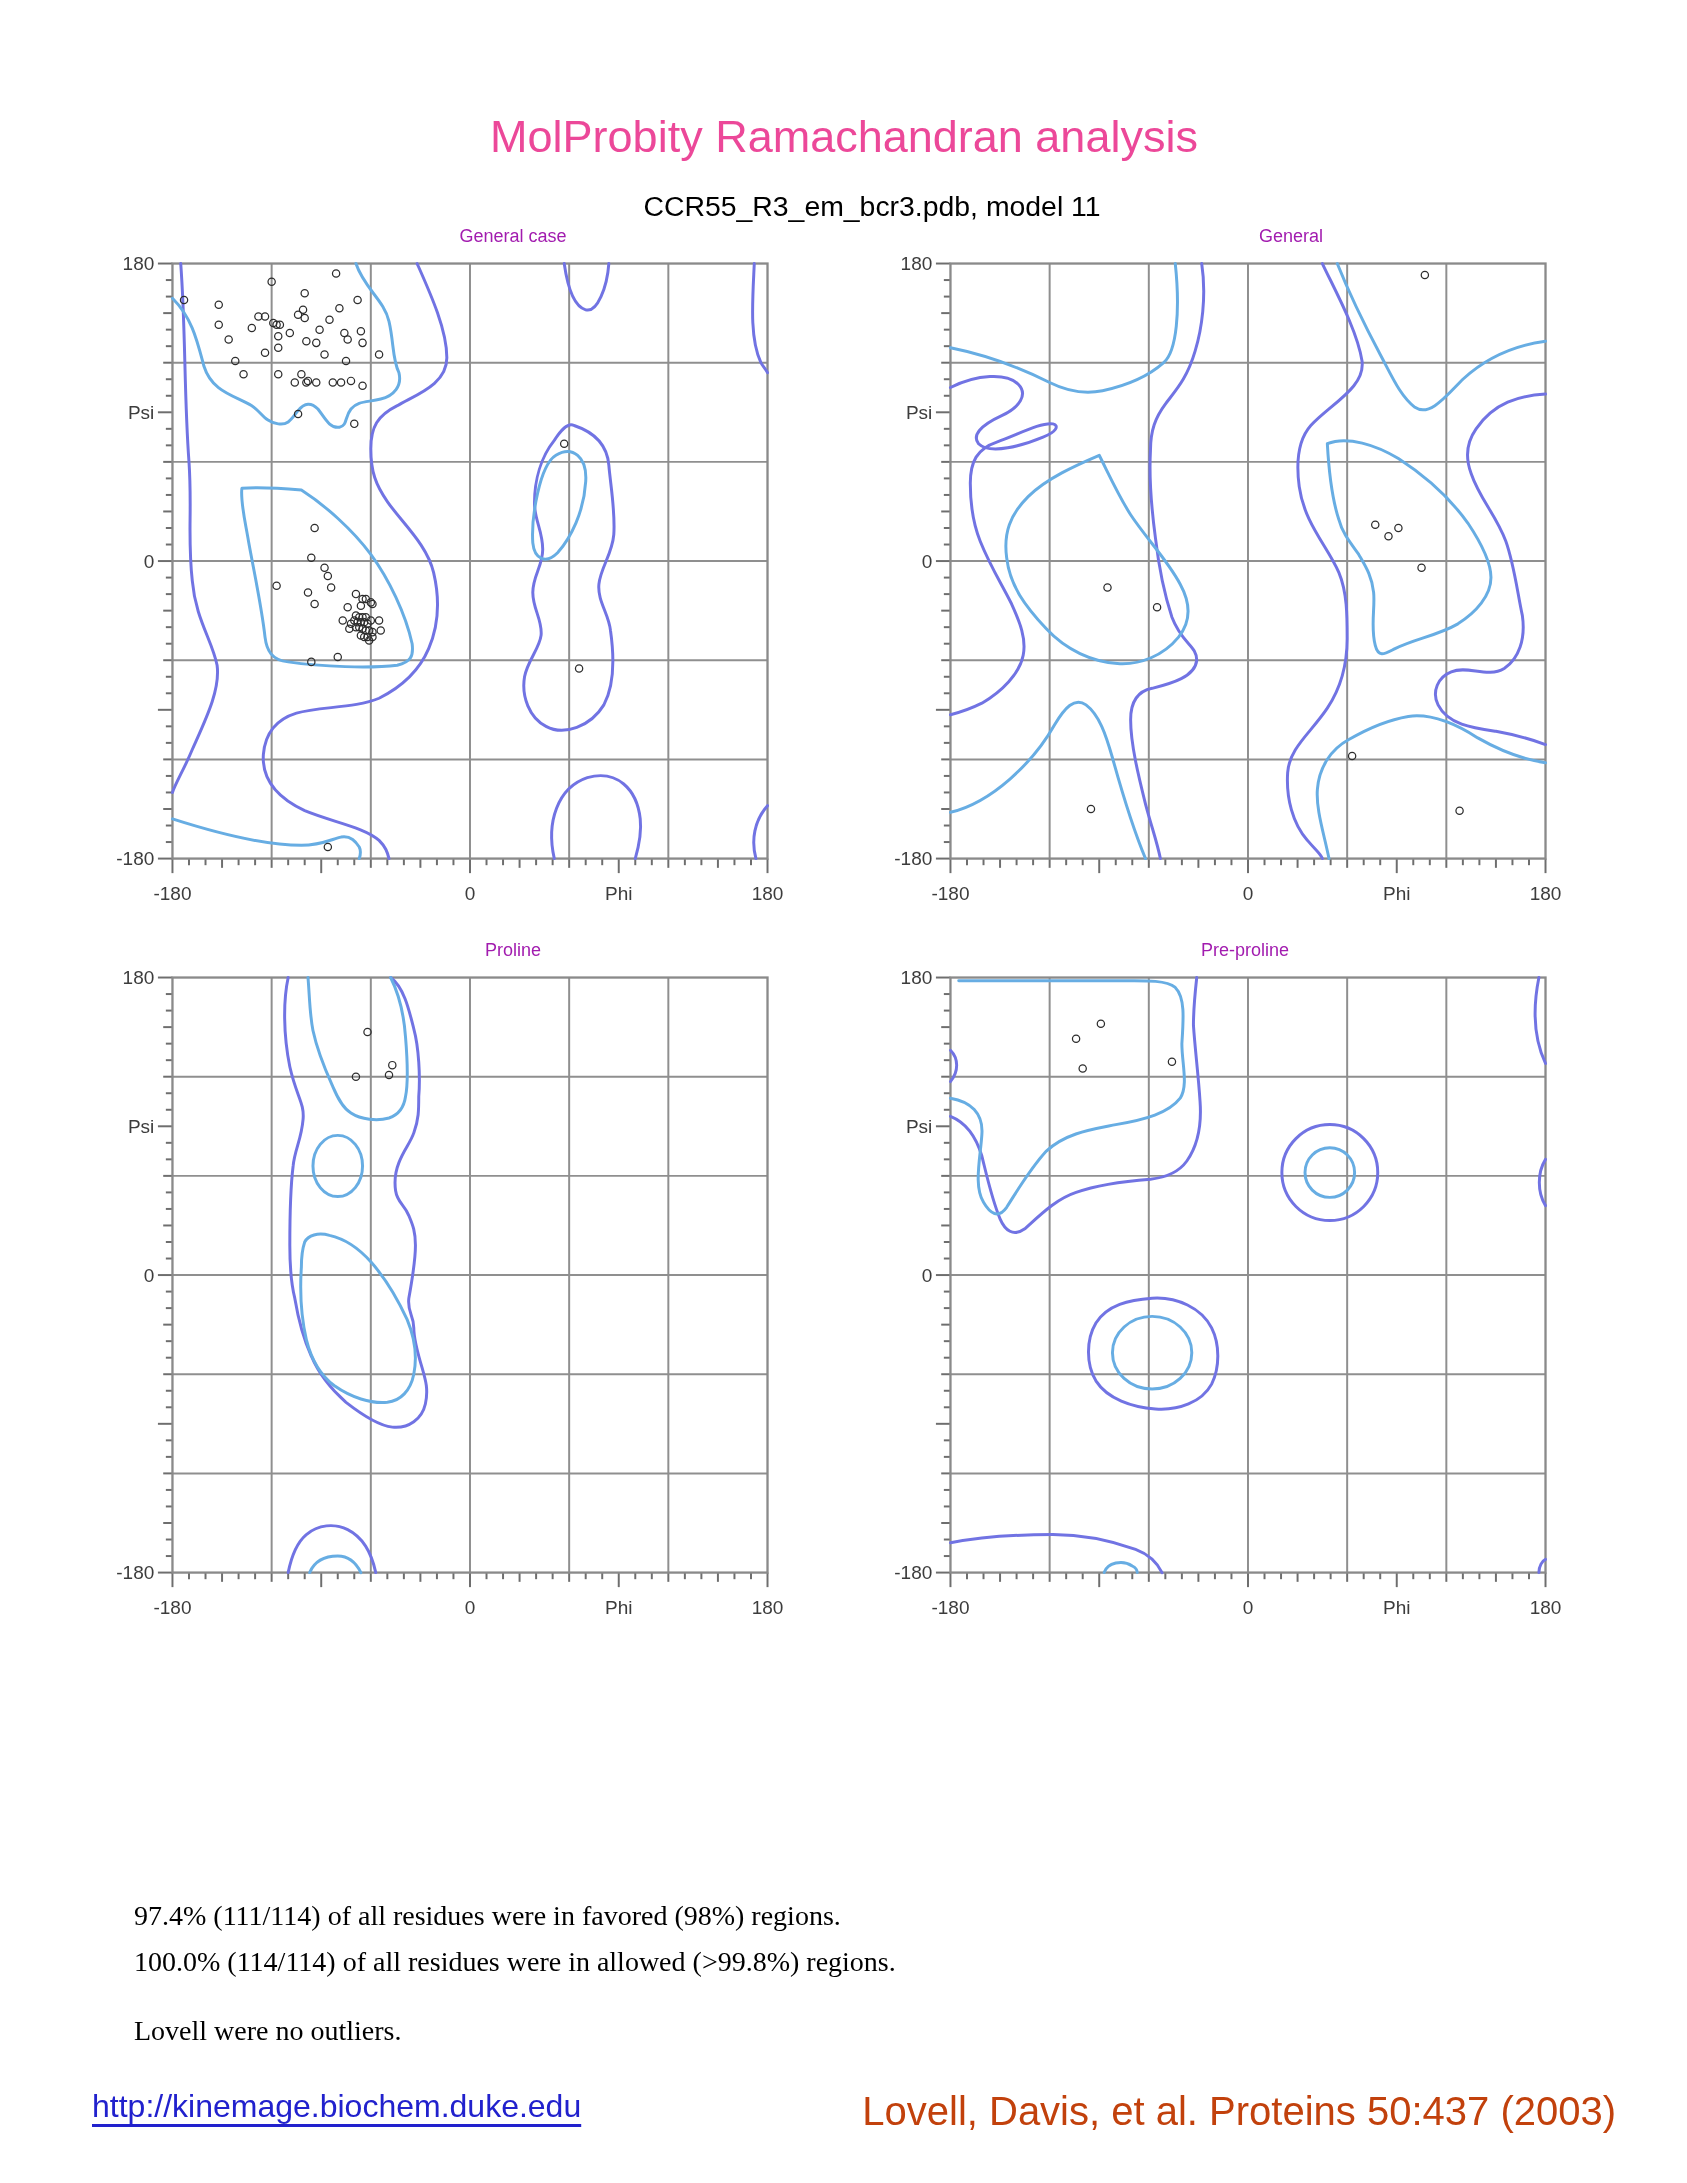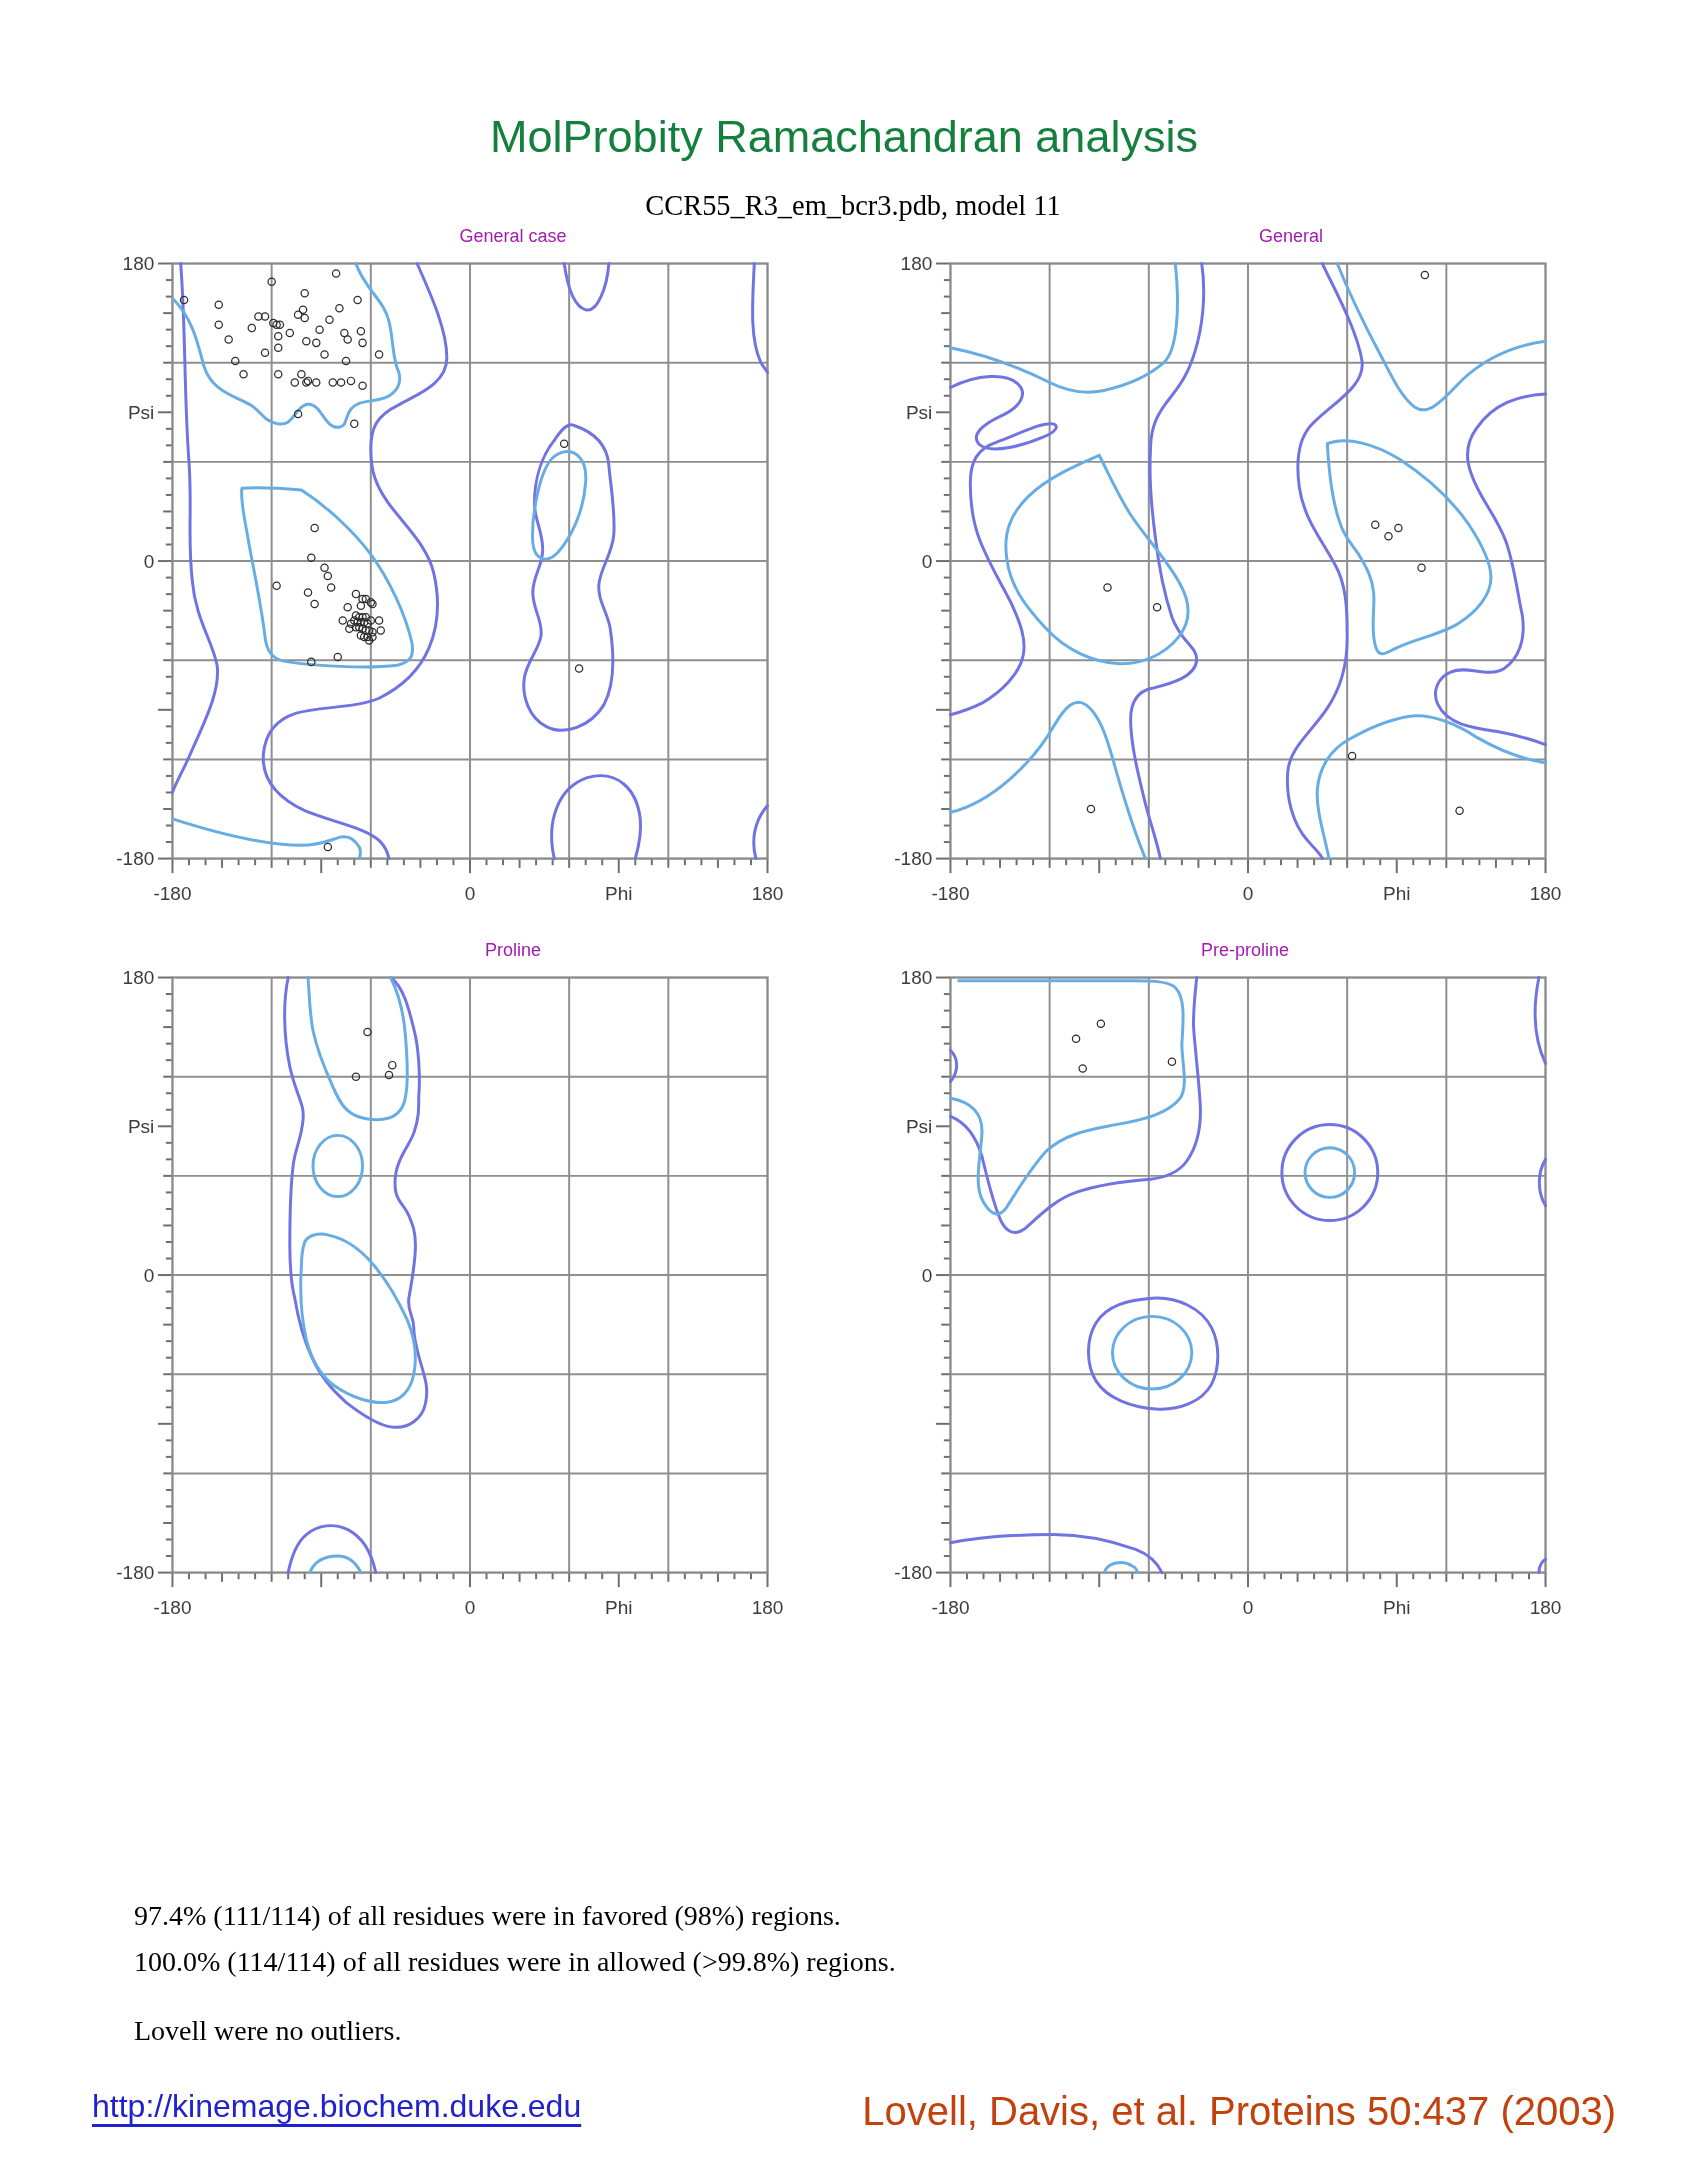--- a/index.html
+++ b/index.html
@@ -1,21 +1,21 @@
 <!DOCTYPE html>
 <html style="font-size:10.6px"><head>
 <meta charset="utf-8">
 <style>
   html,body{margin:0;padding:0}
   body{width:1687px;height:2183px;position:relative;background:#ffffff;
        font-family:"Liberation Sans",sans-serif;overflow:hidden}
   .main-title{position:absolute;left:844px;top:111px;transform:translateX(-50%);
-       font-size:45px;color:#15803d;white-space:nowrap}
-  .subtitle{position:absolute;left:853px;top:190px;transform:translateX(-50%);
-       font-size:28.4px;font-family:Liberation Serif, serif;color:#000;white-space:nowrap}
+       font-size:45px;color:#ec4899;white-space:nowrap}
+  .subtitle{position:absolute;left:872px;top:190px;transform:translateX(-50%);
+       font-size:28.4px;font-family:Liberation Sans, sans-serif;color:#000;white-space:nowrap}
   .ptitle{position:absolute;transform:translateX(-50%);font-size:18px;color:#a21caf;white-space:nowrap}
   #pt0{left:513px;top:226px}#pt1{left:1291px;top:226px}
   #pt2{left:513px;top:940px}#pt3{left:1245px;top:940px}
   .psvg{position:absolute;width:691px;height:681px}
   #svg0{left:103px;top:247px}#svg1{left:881px;top:247px}
   #svg2{left:103px;top:961px}#svg3{left:881px;top:961px}
   .stats{position:absolute;left:134px;font-family:"Liberation Serif",serif;
        font-size:28px;color:#000;white-space:nowrap}
   #stat1{top:1900px}#stat2{top:1946px}#outliers{top:2015px}
   .flink{position:absolute;left:92px;top:2088px;font-size:32px;color:#2121cd;

